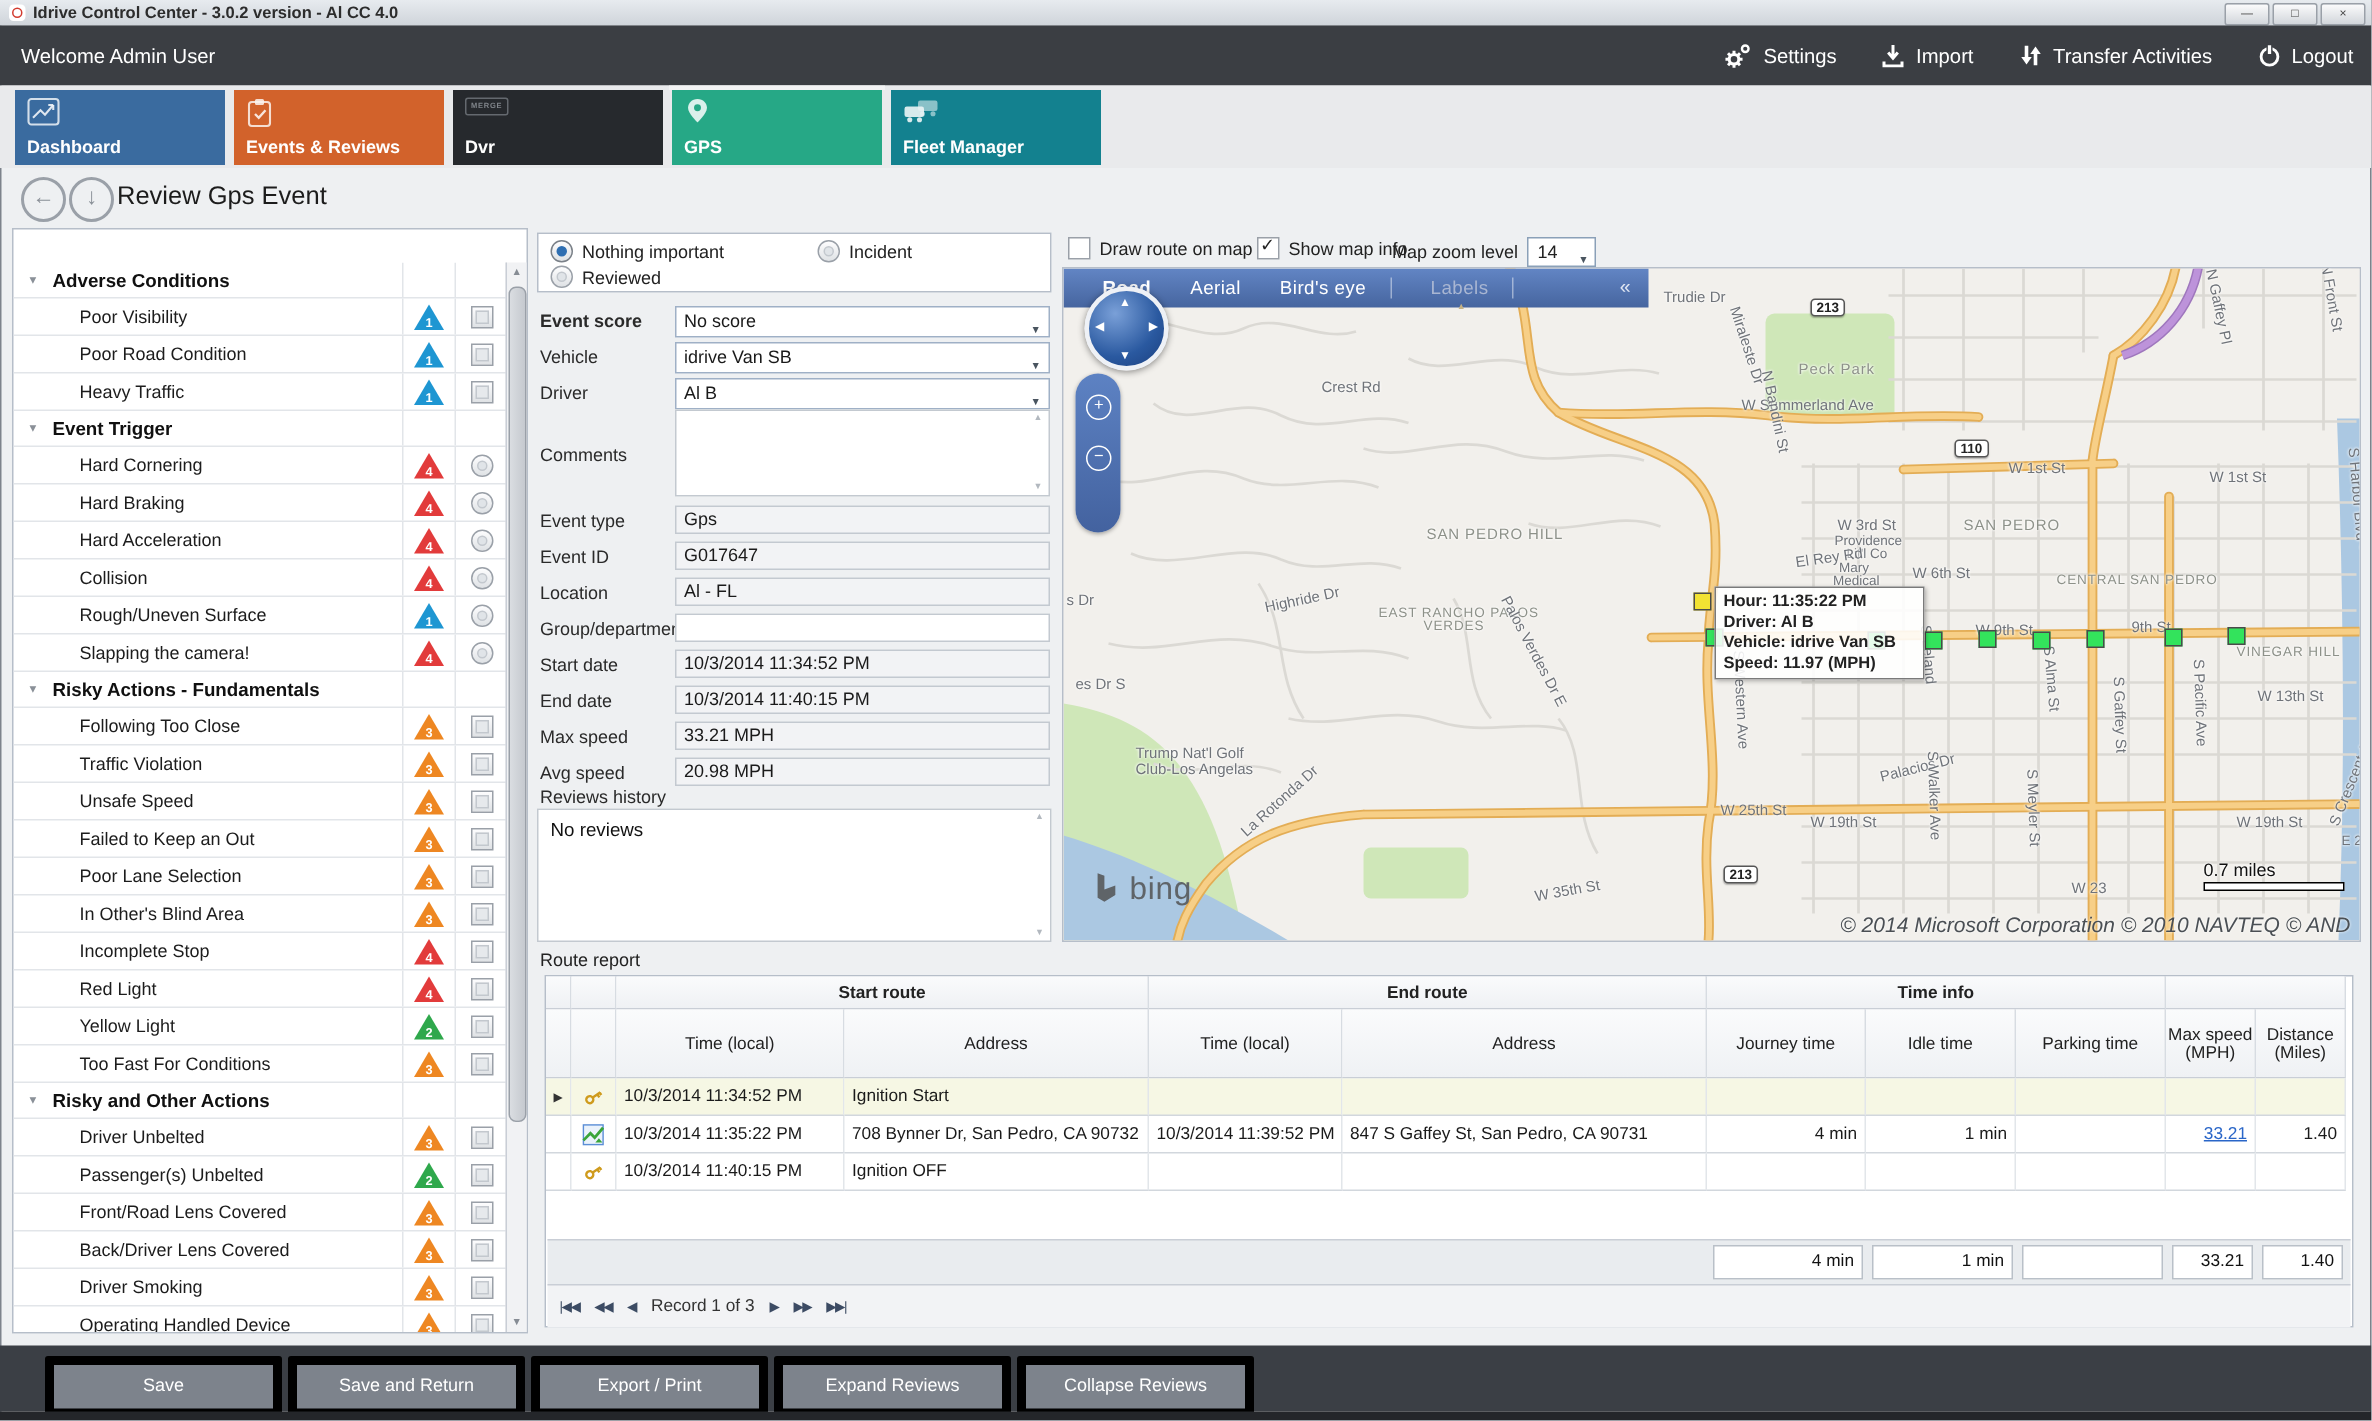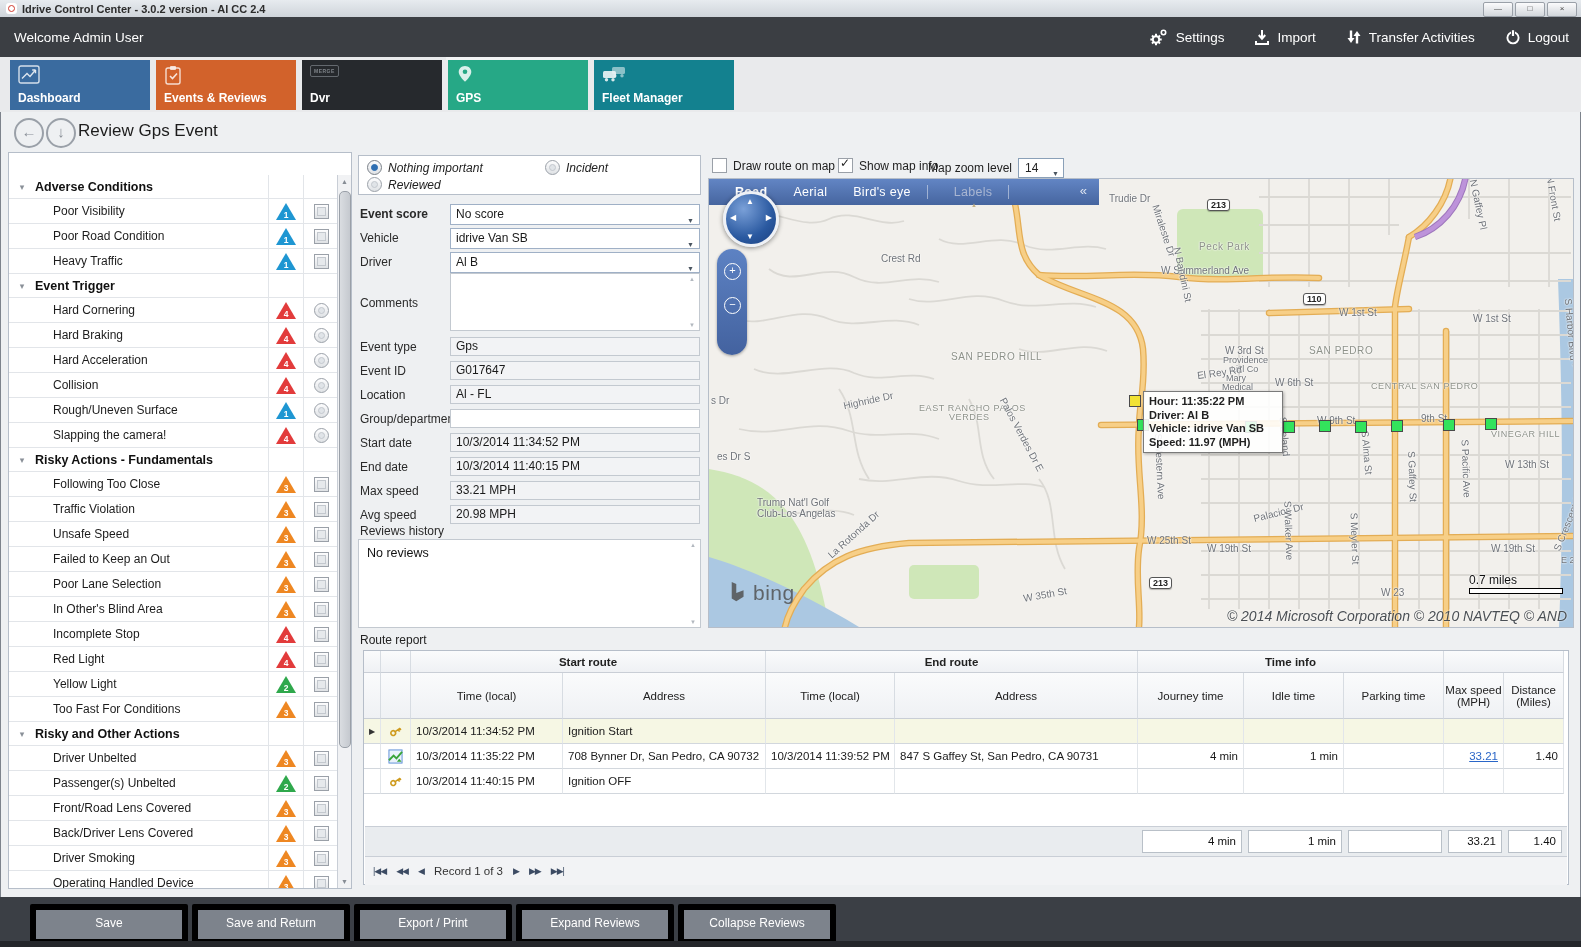--- a/index.html
+++ b/index.html
@@ -51,21 +51,21 @@
   .tri b{position:absolute;left:0;right:0;bottom:0;text-align:center;color:#fff;font-size:8.5px;font-weight:bold;font-style:normal;}
   .checkbox{width:13px;height:13px;border:1px solid #9aa0a8;background:linear-gradient(#fdfdfe,#dfe2e5);position:relative;display:inline-block;}
   .checkbox::after{content:"";position:absolute;left:2px;top:2px;width:7px;height:7px;background:#e6e9ec;border:1px solid #c3c8ce;}
   .radio{width:13px;height:13px;border:1px solid #9aa0a8;border-radius:50%;background:linear-gradient(#fdfdfe,#dfe2e5);position:relative;display:inline-block;}
   .radio::after{content:"";position:absolute;left:3px;top:3px;width:5px;height:5px;border-radius:50%;background:#e0e4e8;border:1px solid #c3c8ce;}
   .rev-scroll{position:absolute;right:0;top:22px;bottom:0;width:13px;background:#f1f2f4;border-left:1px solid #c9ced6;}
   .rs-arrow{position:absolute;left:0;width:100%;height:13px;font-size:7px;color:#868c94;text-align:center;line-height:13px;}
   .rs-thumb{position:absolute;left:1px;top:16px;width:10px;height:555px;background:linear-gradient(90deg,#dadde1,#c5c9cf);
     border:1px solid #9aa0a8;border-radius:5px;}
   
-  .statusbox{position:absolute;left:358px;top:155px;width:343px;height:40px;background:#fff;border:1px solid #b6bec9;box-sizing:border-box;font-style:italic;}
+  .statusbox{position:absolute;left:358px;top:155px;width:343px;height:40px;background:#fff;border:1px solid #b6bec9;box-sizing:border-box;}
   .opt{position:absolute;display:flex;align-items:center;gap:6px;font-size:12px;color:#222;}
   .radio.sel{border-color:#7a8088;}
   .radio.sel::after{background:#2f6fb2;border-color:#2f6fb2;left:3px;top:3px;}
   .fl{position:absolute;left:360px;font-size:12px;color:#2a2a2a;}
   .fl.bold{font-weight:bold;}
   .dd{position:absolute;left:450px;width:250px;height:21px;background:#fff;border:1px solid #9fb0c6;box-sizing:border-box;
     font-size:12px;line-height:19px;padding-left:5px;color:#1a1a1a;cursor:pointer;}
   .dd .arr{position:absolute;right:5px;top:6px;font-size:7px;color:#4a5560;}
   .ro{position:absolute;left:450px;width:250px;height:19px;background:#f2f3f5;border:1px solid #c3c9d0;box-sizing:border-box;
     font-size:12px;line-height:17px;padding-left:5px;color:#1a1a1a;}
@@ -141,21 +141,21 @@
   .fbtn{position:absolute;top:7px;width:146px;height:29px;background:#7d838c;border:6px solid #000000;border-radius:2px;
      color:#fff;font-size:12px;text-align:center;line-height:27px;cursor:pointer;}
 </style>
 </head>
 <body>
 
 <div id="app">
 
   <div class="titlebar">
     <span class="appicon"></span>
-    <span class="apptitle">Idrive Control Center - 3.0.2 version - Al CC 2.4</span>
+    <span class="apptitle">Idrive Control Center - 3.0.2 version - Al CC 4.0</span>
     <span class="winbtns">
       <span class="winbtn">—</span>
       <span class="winbtn">□</span>
       <span class="winbtn">×</span>
     </span>
   </div>
 
   <div class="navbar">
     <span class="welcome">Welcome Admin User</span>
     <div class="navactions">

